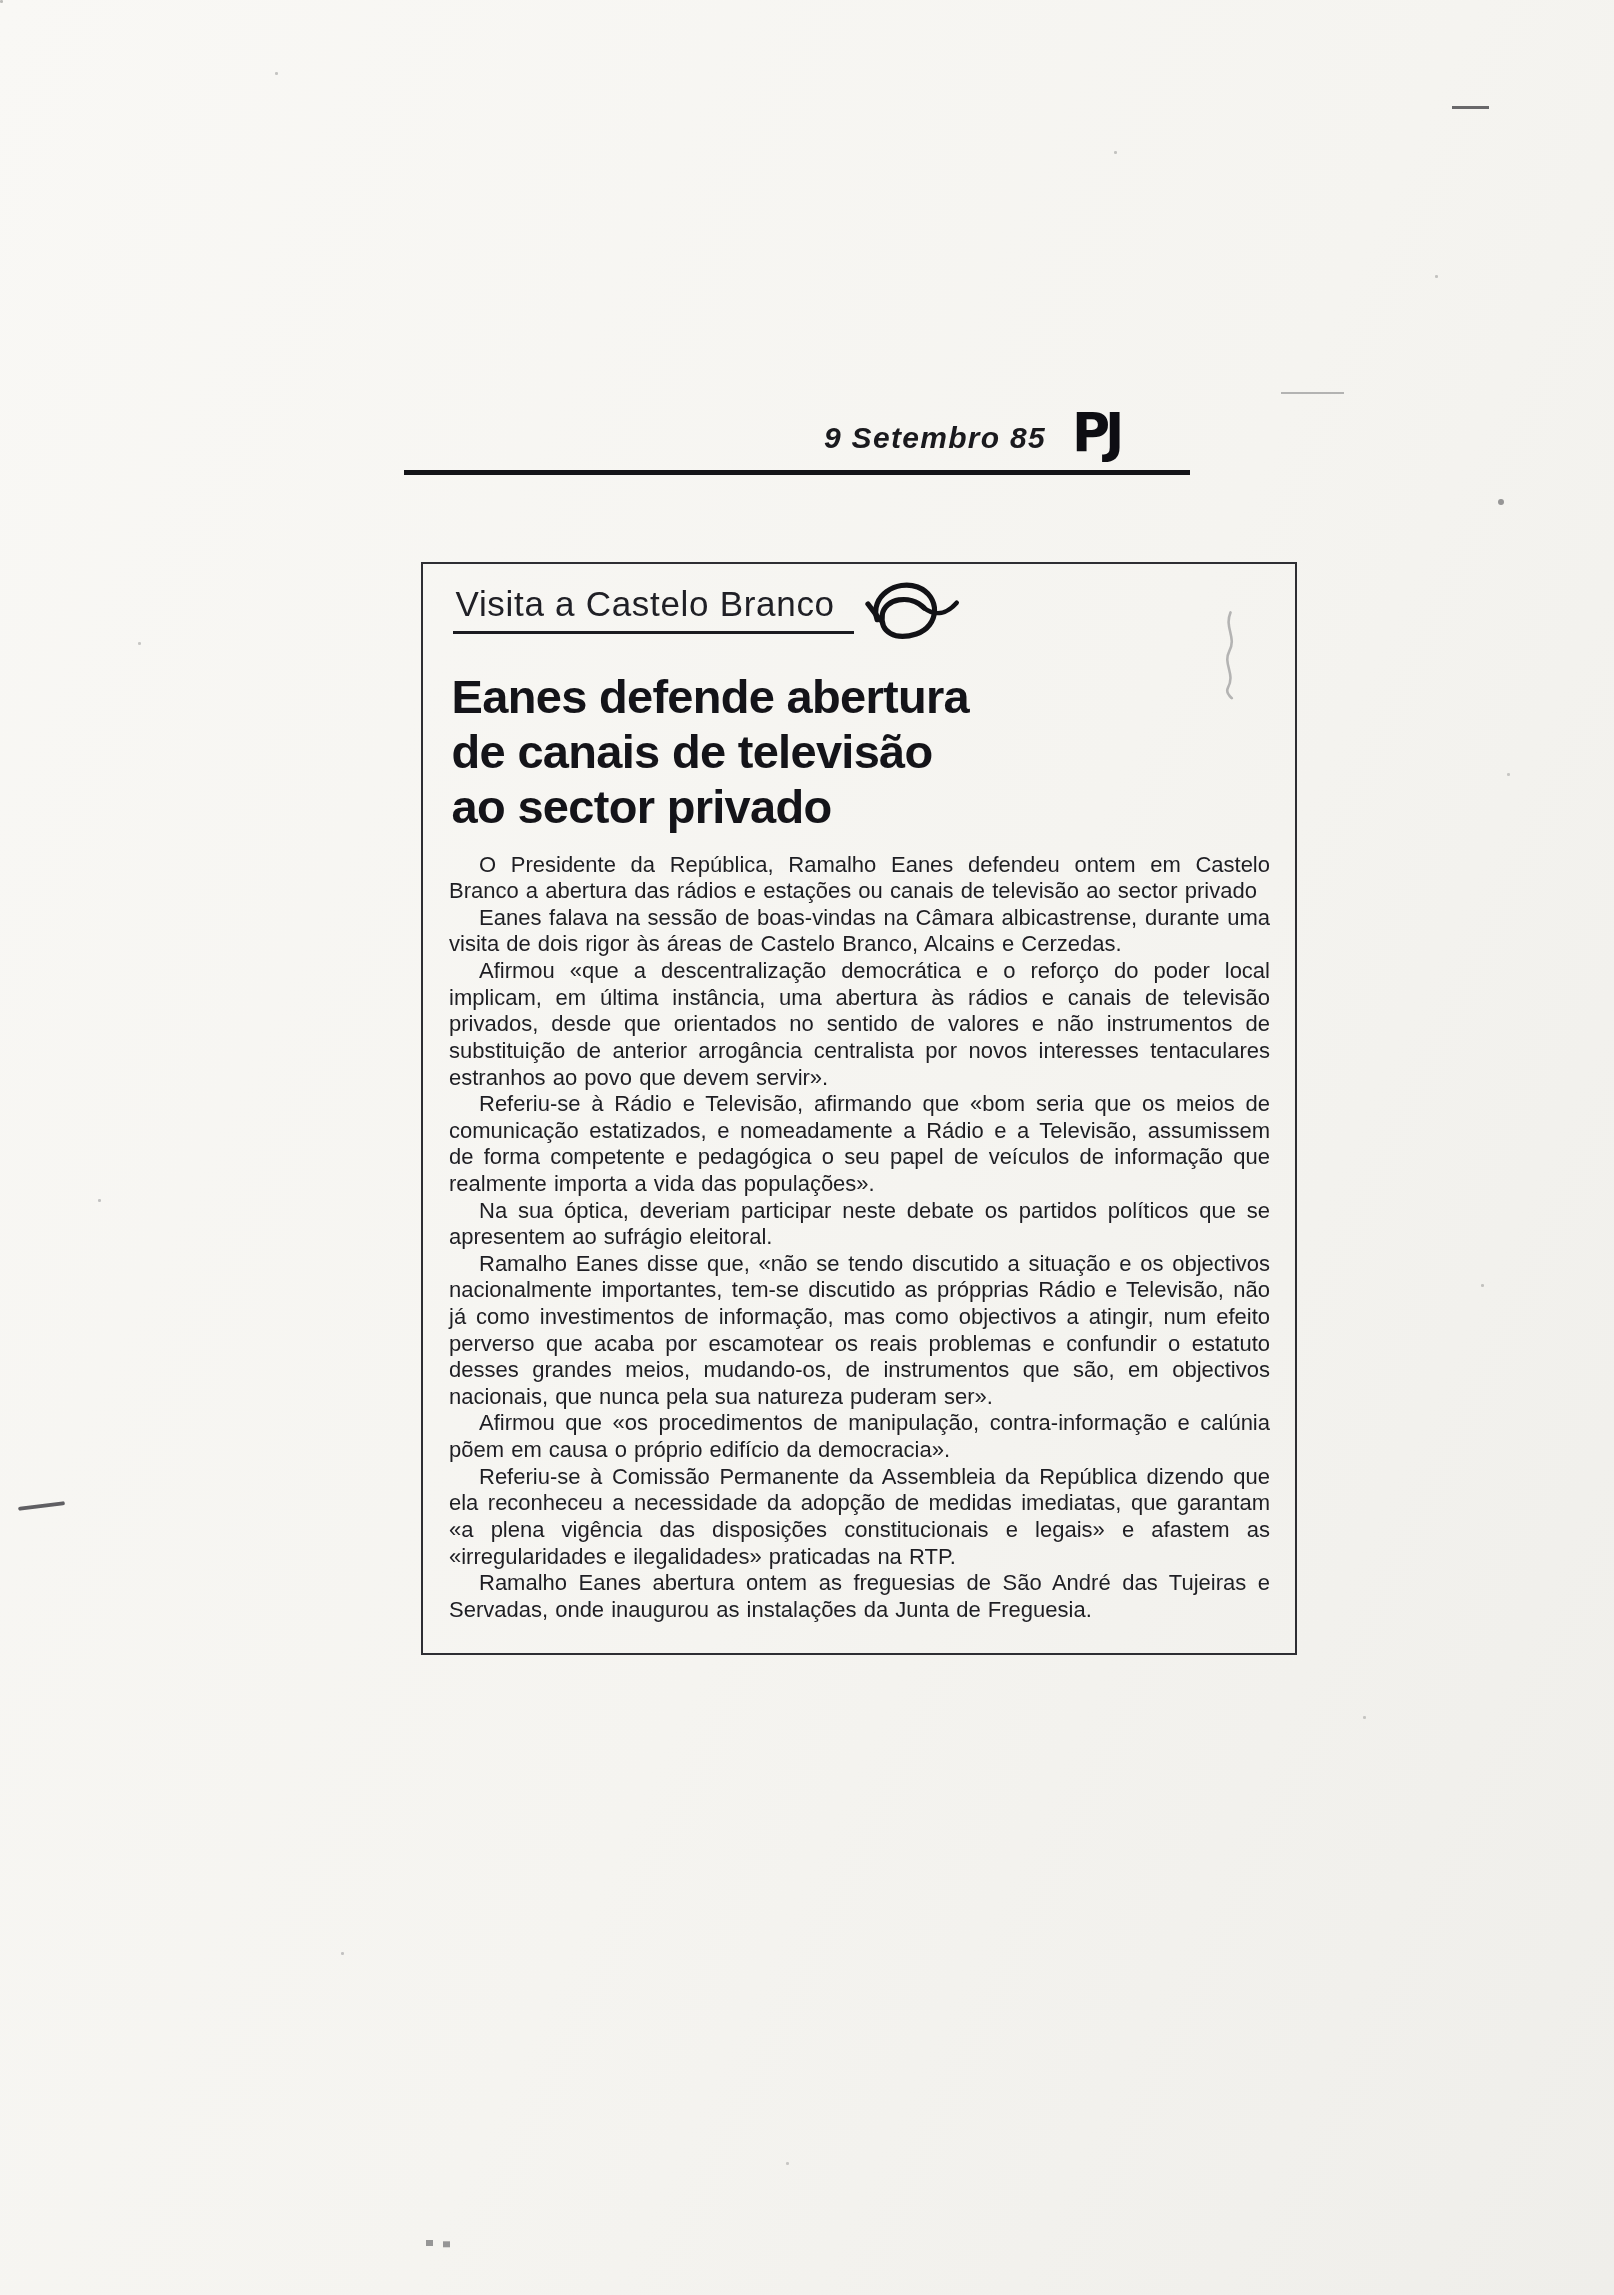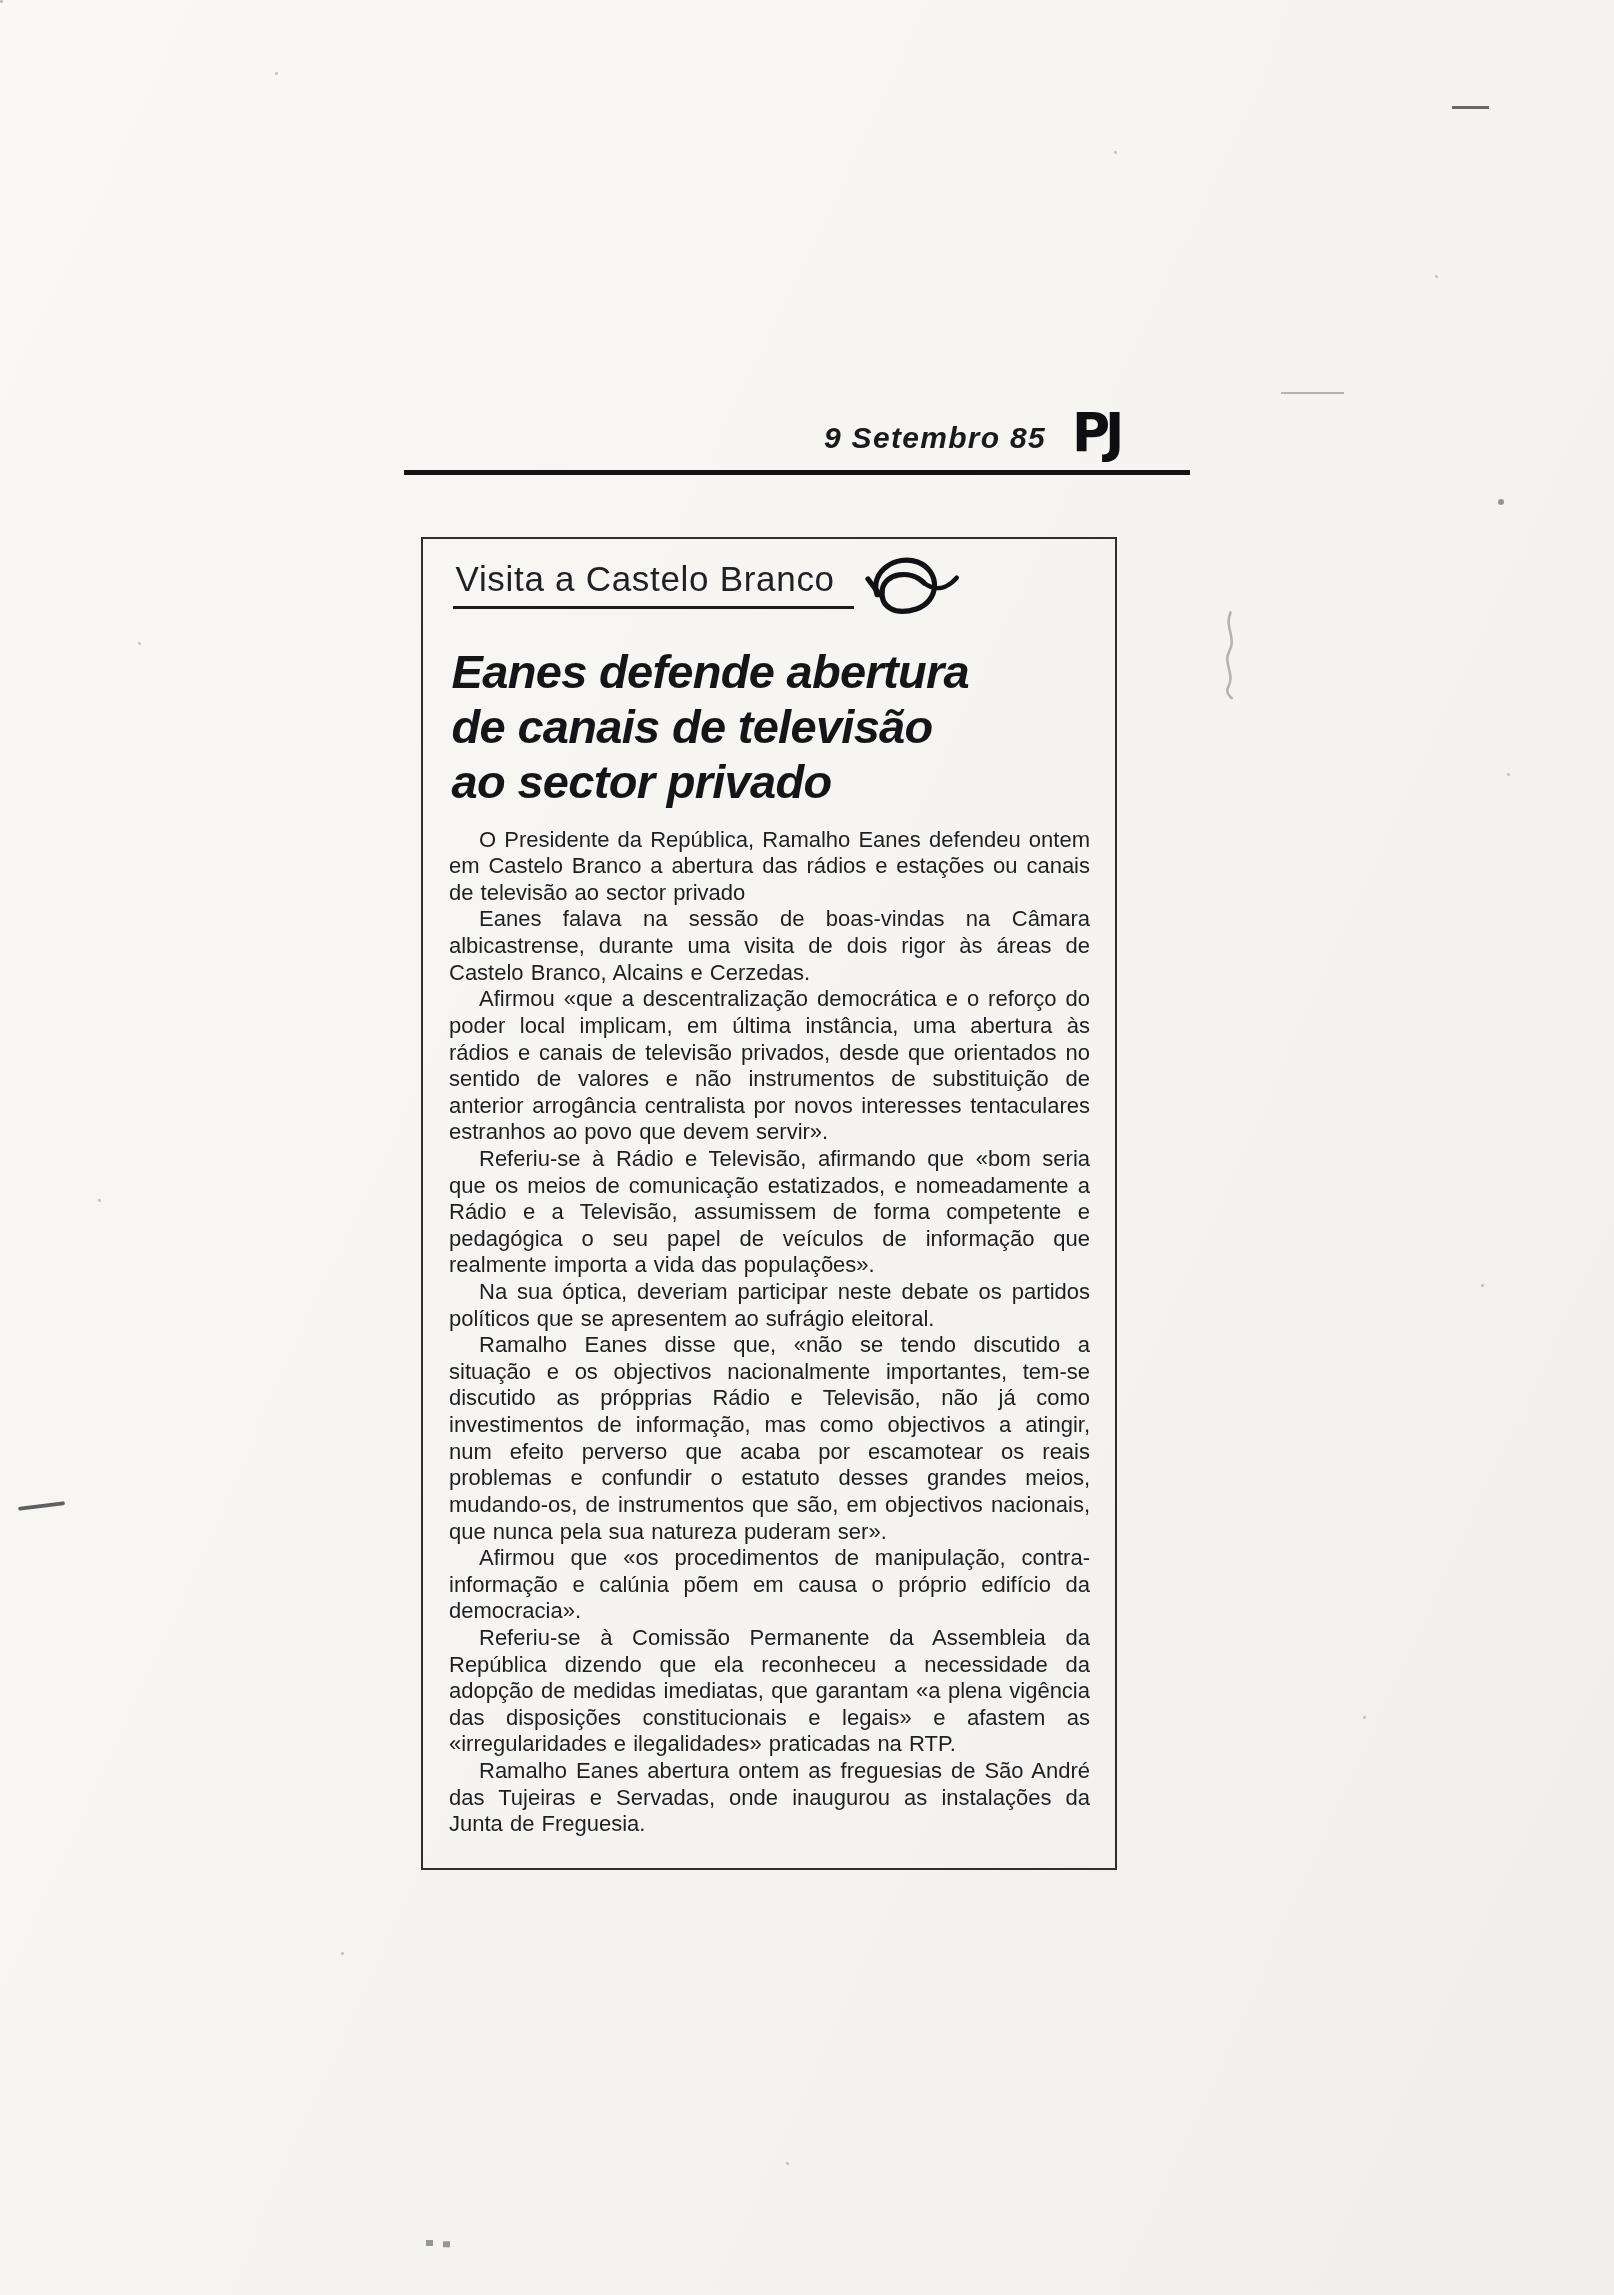--- a/index.html
+++ b/index.html
@@ -73,23 +73,23 @@
     position: absolute;
     top: 470px;
     left: 404px;
     width: 786px;
     height: 4.6px;
     background: #141418;
   }
   
   .article-box {
     position: absolute;
-    top: 537px;
+    top: 562px;
     left: 421px;
-    width: 696px;
+    width: 876px;
     box-sizing: border-box;
     border: 2px solid #2e2e33;
     padding: 18.3px 25px 30px 26px;
     background: transparent;
   }
   .kicker-row {
     display: flex;
     align-items: flex-start;
     gap: 9.2px;
     margin: 1.3px 0 18.3px 3.9px;
@@ -102,21 +102,20 @@
     border-bottom: 3.3px solid #1b1b20;
     white-space: nowrap;
   }
   .doodle {
     margin-top: -9.2px;
     flex: 0 0 auto;
   }
   .headline {
     font-size: 47px;
     font-weight: bold;
-    font-style: italic;
     line-height: 1.17;
     letter-spacing: -0.7px;
     color: #141419;
     margin: 3.9px 0 17px 2.6px;
   }
   .body-copy p {
     font-size: 22px;
     line-height: 1.21;
     text-align: justify;
     text-indent: 30px;

